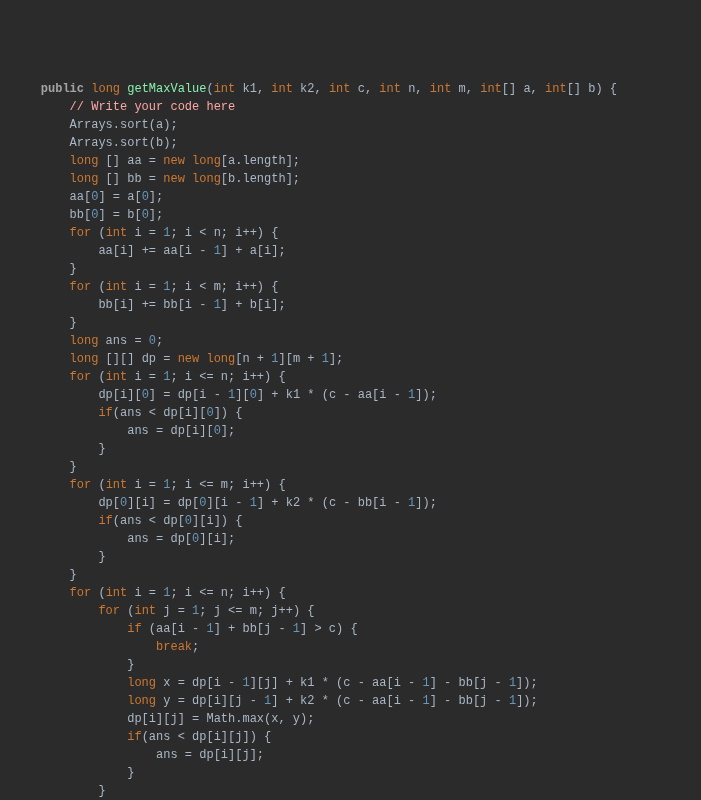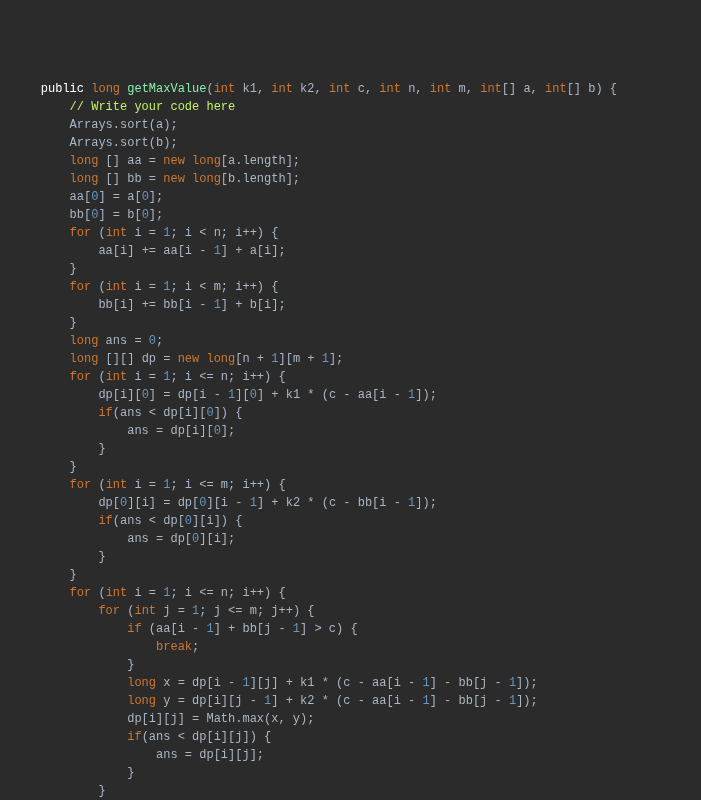--- a/index.html
+++ b/index.html
@@ -6,24 +6,24 @@
     margin: 0;
     padding: 8px 12px;
     background: #2b2b2b;
     font-family: Consolas, 'Courier New', monospace;
     font-size: 12px;
     line-height: 1.5;
     color: #a9b7c6;
     white-space: pre;
   }
   .kw { color: #cc7832; margin-top: 45px; }
-  .kw-pub { color: #ffffff; }
+  .kw-pub { color: #a3a3a3; font-weight: bold; }
   .fn { color: #86efac; }
   .num { color: #6897bb; }
-  .comment { color: #bef264; }
+  .comment { color: #fca5a5; }
   .code-line { display: block; }
 </style>
 </head>
 <body>
 
 
 
 <div id="code-container"><span class="code-line">    <span class="kw-pub">public</span><span> </span><span class="kw">long</span><span> </span><span class="fn">getMaxValue</span><span>(</span><span class="kw">int</span><span> k1, </span><span class="kw">int</span><span> k2, </span><span class="kw">int</span><span> c, </span><span class="kw">int</span><span> n, </span><span class="kw">int</span><span> m, </span><span class="kw">int</span><span>[] a, </span><span class="kw">int</span><span>[] b) {</span></span><span class="code-line">        <span class="comment">// Write your code here</span></span><span class="code-line">        <span>Arrays.sort(a);</span></span><span class="code-line">        <span>Arrays.sort(b);</span></span><span class="code-line">        <span class="kw">long</span><span> [] aa = </span><span class="kw">new</span><span> </span><span class="kw">long</span><span>[a.length];</span></span><span class="code-line">        <span class="kw">long</span><span> [] bb = </span><span class="kw">new</span><span> </span><span class="kw">long</span><span>[b.length];</span></span><span class="code-line">        <span>aa[</span><span class="num">0</span><span>] = a[</span><span class="num">0</span><span>];</span></span><span class="code-line">        <span>bb[</span><span class="num">0</span><span>] = b[</span><span class="num">0</span><span>];</span></span><span class="code-line">        <span class="kw">for</span><span> (</span><span class="kw">int</span><span> i = </span><span class="num">1</span><span>; i &lt; n; i++) {</span></span><span class="code-line">            <span>aa[i] += aa[i - </span><span class="num">1</span><span>] + a[i];</span></span><span class="code-line">        <span>}</span></span><span class="code-line">        <span class="kw">for</span><span> (</span><span class="kw">int</span><span> i = </span><span class="num">1</span><span>; i &lt; m; i++) {</span></span><span class="code-line">            <span>bb[i] += bb[i - </span><span class="num">1</span><span>] + b[i];</span></span><span class="code-line">        <span>}</span></span><span class="code-line">        <span class="kw">long</span><span> ans = </span><span class="num">0</span><span>;</span></span><span class="code-line">        <span class="kw">long</span><span> [][] dp = </span><span class="kw">new</span><span> </span><span class="kw">long</span><span>[n + </span><span class="num">1</span><span>][m + </span><span class="num">1</span><span>];</span></span><span class="code-line">        <span class="kw">for</span><span> (</span><span class="kw">int</span><span> i = </span><span class="num">1</span><span>; i &lt;= n; i++) {</span></span><span class="code-line">            <span>dp[i][</span><span class="num">0</span><span>] = dp[i - </span><span class="num">1</span><span>][</span><span class="num">0</span><span>] + k1 * (c - aa[i - </span><span class="num">1</span><span>]);</span></span><span class="code-line">            <span class="kw">if</span><span>(ans &lt; dp[i][</span><span class="num">0</span><span>]) {</span></span><span class="code-line">                <span>ans = dp[i][</span><span class="num">0</span><span>];</span></span><span class="code-line">            <span>}</span></span><span class="code-line">        <span>}</span></span><span class="code-line">        <span class="kw">for</span><span> (</span><span class="kw">int</span><span> i = </span><span class="num">1</span><span>; i &lt;= m; i++) {</span></span><span class="code-line">            <span>dp[</span><span class="num">0</span><span>][i] = dp[</span><span class="num">0</span><span>][i - </span><span class="num">1</span><span>] + k2 * (c - bb[i - </span><span class="num">1</span><span>]);</span></span><span class="code-line">            <span class="kw">if</span><span>(ans &lt; dp[</span><span class="num">0</span><span>][i]) {</span></span><span class="code-line">                <span>ans = dp[</span><span class="num">0</span><span>][i];</span></span><span class="code-line">            <span>}</span></span><span class="code-line">        <span>}</span></span><span class="code-line">        <span class="kw">for</span><span> (</span><span class="kw">int</span><span> i = </span><span class="num">1</span><span>; i &lt;= n; i++) {</span></span><span class="code-line">            <span class="kw">for</span><span> (</span><span class="kw">int</span><span> j = </span><span class="num">1</span><span>; j &lt;= m; j++) {</span></span><span class="code-line">                <span class="kw">if</span><span> (aa[i - </span><span class="num">1</span><span>] + bb[j - </span><span class="num">1</span><span>] &gt; c) {</span></span><span class="code-line">                    <span class="kw">break</span><span>;</span></span><span class="code-line">                <span>}</span></span><span class="code-line">                <span class="kw">long</span><span> x = dp[i - </span><span class="num">1</span><span>][j] + k1 * (c - aa[i - </span><span class="num">1</span><span>] - bb[j - </span><span class="num">1</span><span>]);</span></span><span class="code-line">                <span class="kw">long</span><span> y = dp[i][j - </span><span class="num">1</span><span>] + k2 * (c - aa[i - </span><span class="num">1</span><span>] - bb[j - </span><span class="num">1</span><span>]);</span></span><span class="code-line">                <span>dp[i][j] = Math.max(x, y);</span></span><span class="code-line">                <span class="kw">if</span><span>(ans &lt; dp[i][j]) {</span></span><span class="code-line">                    <span>ans = dp[i][j];</span></span><span class="code-line">                <span>}</span></span><span class="code-line">            <span>}</span></span></div>
 
 

